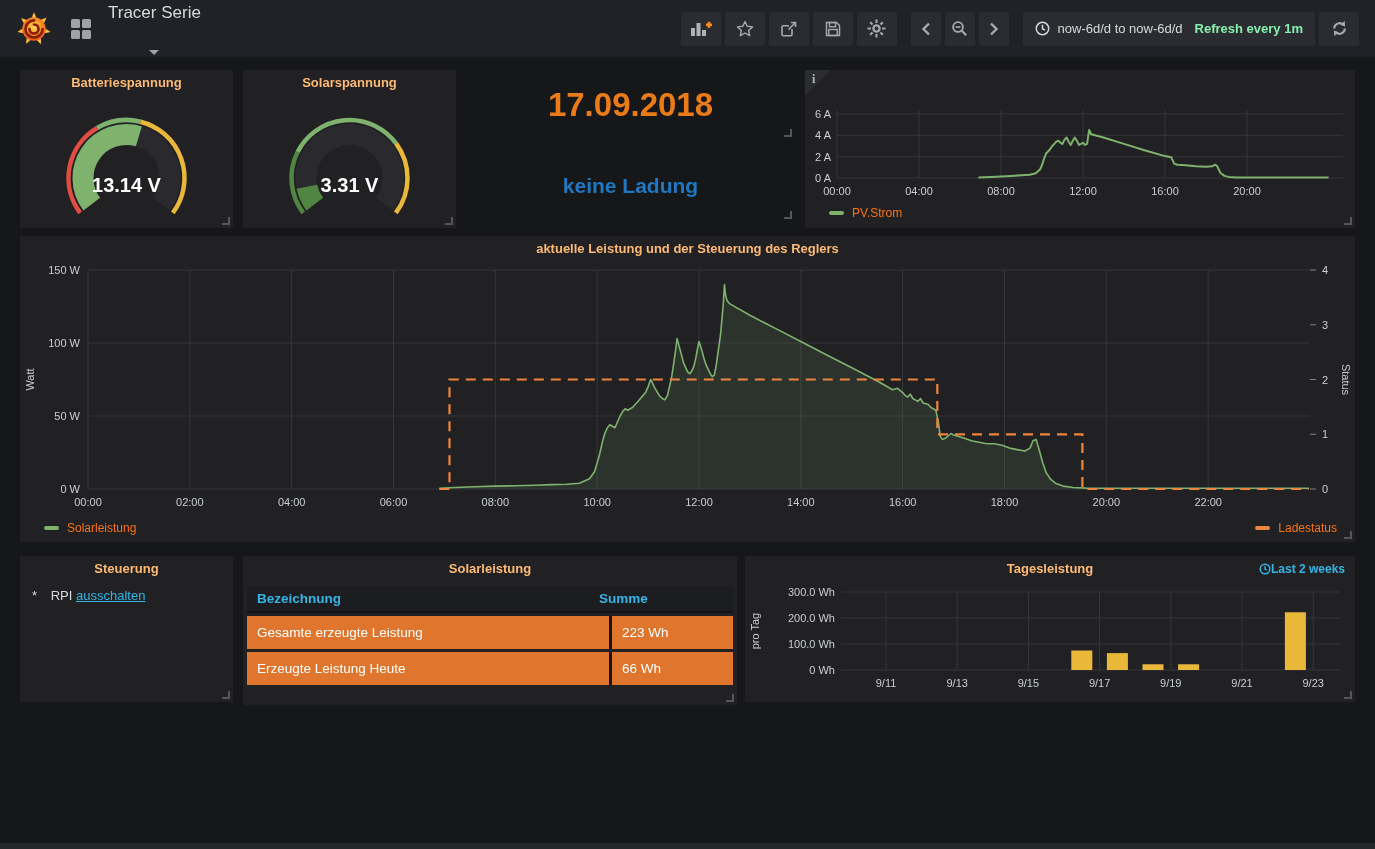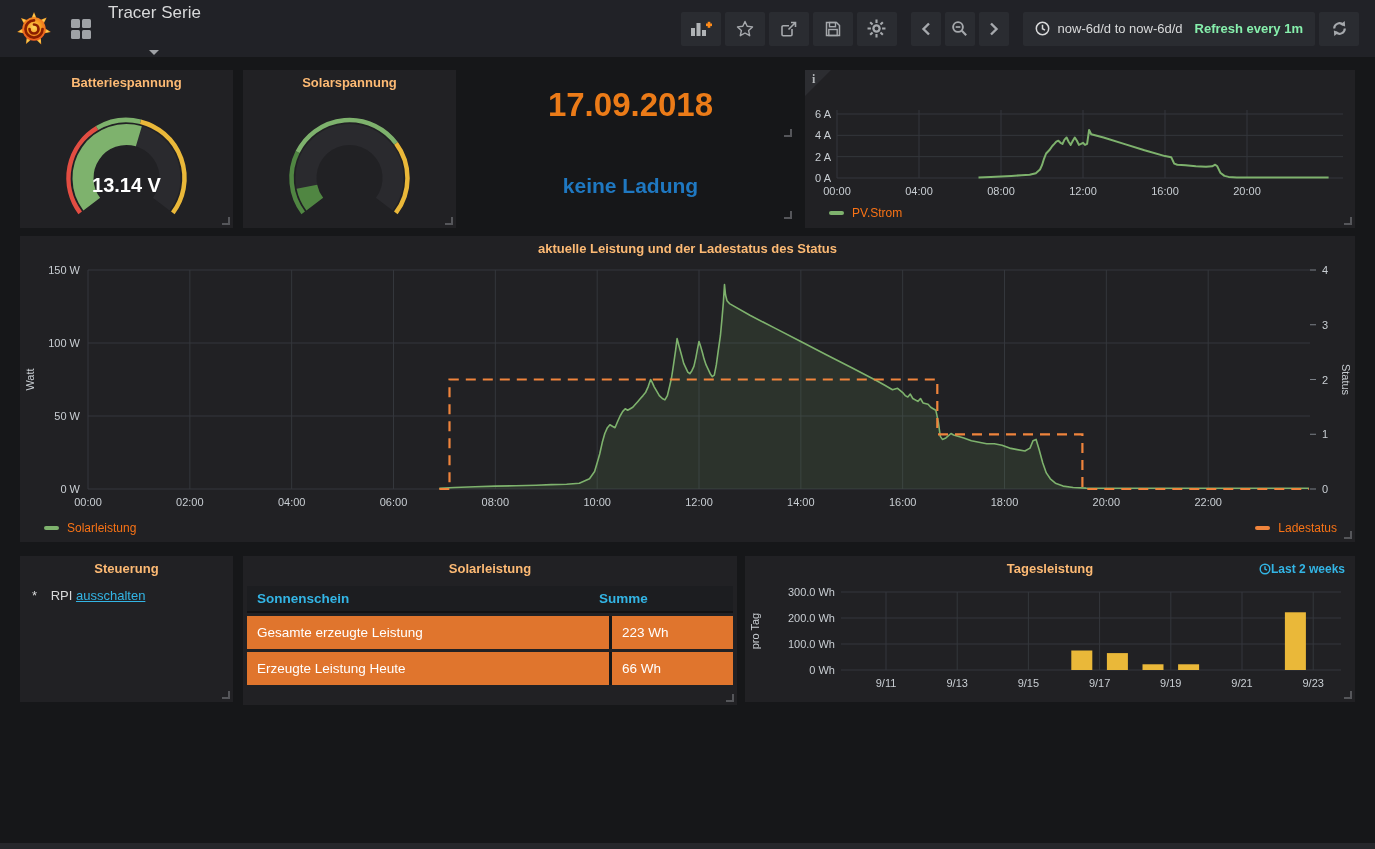--- a/index.html
+++ b/index.html
@@ -196,20 +196,21 @@
 
 <section class="panel" style="left:243px;top:70px;width:213px;height:158px;">
   <h2 class="panel-title">Solarspannung</h2>
   <svg class="gauge-svg" id="gauge-solar">
       <path d="M 71.75935531294276 114.1789535071141 A 43.5 43.5 0 1 1 141.24064468705728 114.17895350711404" stroke="#2a2a2e" stroke-width="21" fill="none"></path>
       <path d="M 71.75935531294276 114.1789535071141 A 43.5 43.5 0 0 1 63.88847664242854 96.7468895698495" stroke="#508642" stroke-width="21" fill="none"></path>
       <path d="M 60.17914041725702 122.90527134281879 A 58 58 0 0 1 54.59380702708253 62.12052683963112" stroke="#508642" stroke-width="4.5" fill="none"></path>
       <path d="M 54.59380702708253 62.12052683963112 A 58 58 0 0 1 153.02717485317373 53.37021512942656" stroke="#7eb26d" stroke-width="4.5" fill="none"></path>
       <path d="M 153.02717485317373 53.37021512942656 A 58 58 0 0 1 152.82085958274303 122.90527134281874" stroke="#eab839" stroke-width="4.5" fill="none"></path>
     </svg>
+  <div class="gauge-value">3.31 V</div>
 </section>
 
 <section class="panel transparent" style="left:466px;top:70px;width:329px;height:70px;">
   <div class="big-date" id="date-text" style="color: rgb(235, 123, 24);">17.09.2018</div>
 </section>
 
 <section class="panel transparent" style="left:466px;top:150px;width:329px;height:72px;">
   <div class="charge-text" id="charge-text" style="color: rgb(31, 120, 193);">keine Ladung</div>
 </section>
 
@@ -239,21 +240,21 @@
       <text x="360" y="125" text-anchor="middle" font-size="11" fill="#c9ced3" font-family="Liberation Sans, sans-serif">16:00</text>
       <text x="442" y="125" text-anchor="middle" font-size="11" fill="#c9ced3" font-family="Liberation Sans, sans-serif">20:00</text>
     </svg>
   <div class="legend" style="left:24px;bottom:8px;">
     <span class="legend-chip" id="chip-pv" style="background: rgb(126, 178, 109);"></span>
     <span>PV.Strom</span>
   </div>
 </section>
 
 <section class="panel" style="left:20px;top:236px;width:1335px;height:306px;">
-  <h2 class="panel-title">aktuelle Leistung und der Ladestatus des Status</h2>
+  <h2 class="panel-title">aktuelle Leistung und der Steuerung des Reglers</h2>
   <svg class="chart-svg" id="main-chart" width="1335" height="306">
       <line x1="68" y1="34" x2="68" y2="253" stroke="#34373c" stroke-width="1"></line>
       <line x1="169.83333333333331" y1="34" x2="169.83333333333331" y2="253" stroke="#34373c" stroke-width="1"></line>
       <line x1="271.66666666666663" y1="34" x2="271.66666666666663" y2="253" stroke="#34373c" stroke-width="1"></line>
       <line x1="373.5" y1="34" x2="373.5" y2="253" stroke="#34373c" stroke-width="1"></line>
       <line x1="475.3333333333333" y1="34" x2="475.3333333333333" y2="253" stroke="#34373c" stroke-width="1"></line>
       <line x1="577.1666666666667" y1="34" x2="577.1666666666667" y2="253" stroke="#34373c" stroke-width="1"></line>
       <line x1="679" y1="34" x2="679" y2="253" stroke="#34373c" stroke-width="1"></line>
       <line x1="780.8333333333334" y1="34" x2="780.8333333333334" y2="253" stroke="#34373c" stroke-width="1"></line>
       <line x1="882.6666666666666" y1="34" x2="882.6666666666666" y2="253" stroke="#34373c" stroke-width="1"></line>
@@ -312,21 +313,21 @@
     <span class="bullet">*</span>
     <span>RPI</span>
     <a>ausschalten</a>
   </div>
 </section>
 
 <section class="panel" style="left:243px;top:556px;width:494px;height:149px;">
   <h2 class="panel-title">Solarleistung</h2>
   <div class="gtable">
     <div class="thead" id="table-head" style="color: rgb(51, 181, 229);">
-      <span class="c1">Sonnenschein</span>
+      <span class="c1">Bezeichnung</span>
       <span class="c2">Summe</span>
     </div>
     <div class="trow" style="background: rgb(224, 117, 45);">
       <span class="c1">Gesamte erzeugte Leistung</span>
       <span class="c2">223 Wh</span>
     </div>
     <div class="trow" style="background: rgb(224, 117, 45);">
       <span class="c1">Erzeugte Leistung Heute</span>
       <span class="c2">66 Wh</span>
     </div>

